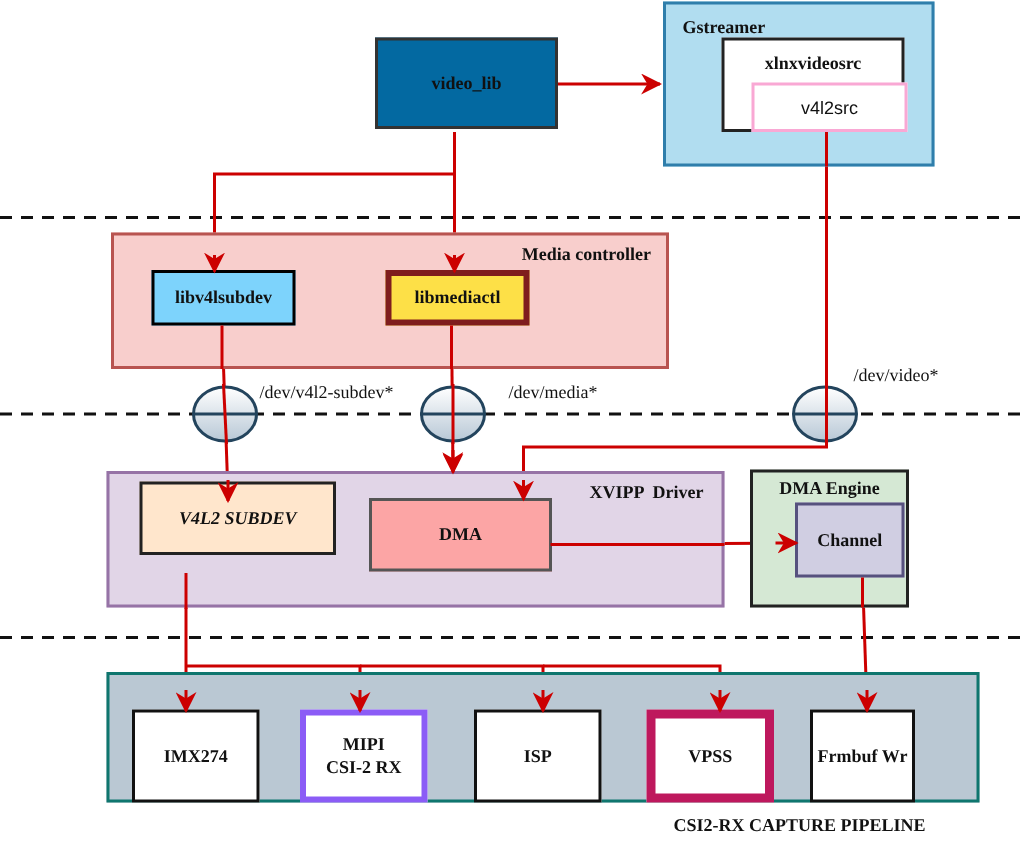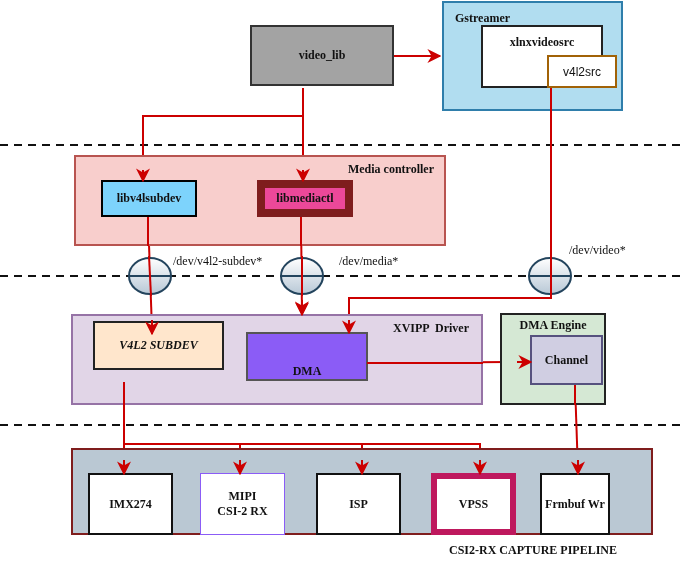--- a/index.html
+++ b/index.html
@@ -56,35 +56,35 @@
   <line x1="400" y1="504" x2="431" y2="504" stroke="#111" stroke-width="2" marker-end="url(#ak)"></line>
   <line x1="515" y1="504" x2="540" y2="504" stroke="#111" stroke-width="2" marker-end="url(#ak)"></line>
 </svg>
 
 <div class="abs" style="left:442px;top:1px;width:181px;height:110px;background:#b1ddf0;border:2px solid #2f7eab;">
   <span class="lbl bold" style="left:11px;top:8px;">Gstreamer</span>
 </div>
 <div class="abs" style="left:481px;top:25px;width:122px;height:63px;background:#fff;border:2px solid #222;">
   <span class="lbl bold" style="left:0;right:0;text-align:center;top:8px;">xlnxvideosrc</span>
 </div>
-<div class="abs box" style="left:501px;top:55px;width:70px;height:33px;background:#fff;border:2px solid #a16207;font-family:'Liberation Sans',sans-serif;margin-left:46px;">
+<div class="abs box" style="left:501px;top:55px;width:104px;height:33px;background:#fff;border:2px solid #f9a8d4;font-family:'Liberation Sans',sans-serif;">
   <span>v4l2src</span>
 </div>
 
-<div class="abs box bold" style="left:250px;top:25px;width:144px;height:61px;background:#a3a3a3;border:2px solid #333;">
+<div class="abs box bold" style="left:250px;top:25px;width:122px;height:61px;background:#0369a1;border:2px solid #333;">
   <span>video_lib</span>
 </div>
 
 <div class="abs" style="left:74px;top:155px;width:372px;height:91px;background:#f8cecc;border:2px solid #b85450;">
   <span class="lbl bold" style="right:10px;top:5px;">Media controller</span>
 </div>
 <div class="abs box bold" style="left:101px;top:180px;width:96px;height:37px;background:#7dd3fc;border:2px solid #000000;">
   <span>libv4lsubdev</span>
 </div>
-<div class="abs box bold" style="left:257px;top:180px;width:96px;height:37px;background:#ec4899;border:8px solid #7f1d1d;">
+<div class="abs box bold" style="left:257px;top:180px;width:96px;height:37px;background:#fde047;border:4px solid #7f1d1d;">
   <span>libmediactl</span>
 </div>
 
 <svg width="684" height="564" style="pointer-events:none;">
   <g>
     <ellipse cx="150" cy="276" rx="21" ry="18" fill="url(#cg2)" stroke="#23445d" stroke-width="2"></ellipse>
     <line x1="129" y1="276" x2="171" y2="276" stroke="#23445d" stroke-width="2"></line>
   </g>
   <g>
     <ellipse cx="302" cy="276" rx="21" ry="18" fill="url(#cg2)" stroke="#23445d" stroke-width="2"></ellipse>
@@ -108,38 +108,38 @@
 <span class="lbl" style="left:173px;top:254px;">/dev/v4l2-subdev*</span>
 <span class="lbl" style="left:339px;top:254px;">/dev/media*</span>
 <span class="lbl" style="left:569px;top:243px;">/dev/video*</span>
 
 <div class="abs" style="left:71px;top:314px;width:412px;height:91px;background:#e1d5e7;border:2px solid #9673a6;">
   <span class="lbl bold" style="right:12px;top:5px;white-space:pre;">XVIPP  Driver</span>
 </div>
 <div class="abs box bold" style="left:93px;top:321px;width:131px;height:49px;background:#ffe6cc;border:2px solid #222;font-style:italic;">
   <span>V4L2 SUBDEV</span>
 </div>
-<div class="abs box bold" style="left:246px;top:332px;width:122px;height:49px;background:#8b5cf6;border:2px solid #555;align-items:flex-end;">
+<div class="abs box bold" style="left:246px;top:332px;width:122px;height:49px;background:#fca5a5;border:2px solid #555;">
   <span>DMA</span>
 </div>
 
 <div class="abs" style="left:500px;top:313px;width:106px;height:92px;background:#d5e8d4;border:2px solid #222;">
   <span class="lbl bold" style="left:0;right:0;text-align:center;top:3px;">DMA Engine</span>
 </div>
 <div class="abs box bold" style="left:530px;top:335px;width:73px;height:50px;background:#d0cee2;border:2px solid #56517e;">
   <span>Channel</span>
 </div>
 
-<div class="abs" style="left:71px;top:448px;width:582px;height:87px;background:#bac8d3;border:2px solid #7f1d1d;">
+<div class="abs" style="left:71px;top:448px;width:582px;height:87px;background:#bac8d3;border:2px solid #0f766e;">
   <span class="lbl bold" style="left:376px;top:93px;">CSI2-RX CAPTURE PIPELINE</span>
 </div>
 <div class="abs box bold" style="left:88px;top:473px;width:85px;height:62px;background:#fff;border:2px solid #111;">
   <span>IMX274</span>
 </div>
-<div class="abs box bold" style="left:200px;top:473px;width:85px;height:62px;background:#fff;border:1px solid #8b5cf6;flex-direction:column;">
+<div class="abs box bold" style="left:200px;top:473px;width:85px;height:62px;background:#fff;border:4px solid #8b5cf6;flex-direction:column;">
   <span>MIPI</span>
   <span>CSI-2 RX</span>
 </div>
 <div class="abs box bold" style="left:316px;top:473px;width:85px;height:62px;background:#fff;border:2px solid #111;">
   <span>ISP</span>
 </div>
 <div class="abs box bold" style="left:431px;top:473px;width:85px;height:62px;background:#fff;border:6px solid #be185d;">
   <span>VPSS</span>
 </div>
 <div class="abs box bold" style="left:540px;top:473px;width:70px;height:62px;background:#fff;border:2px solid #111;">

